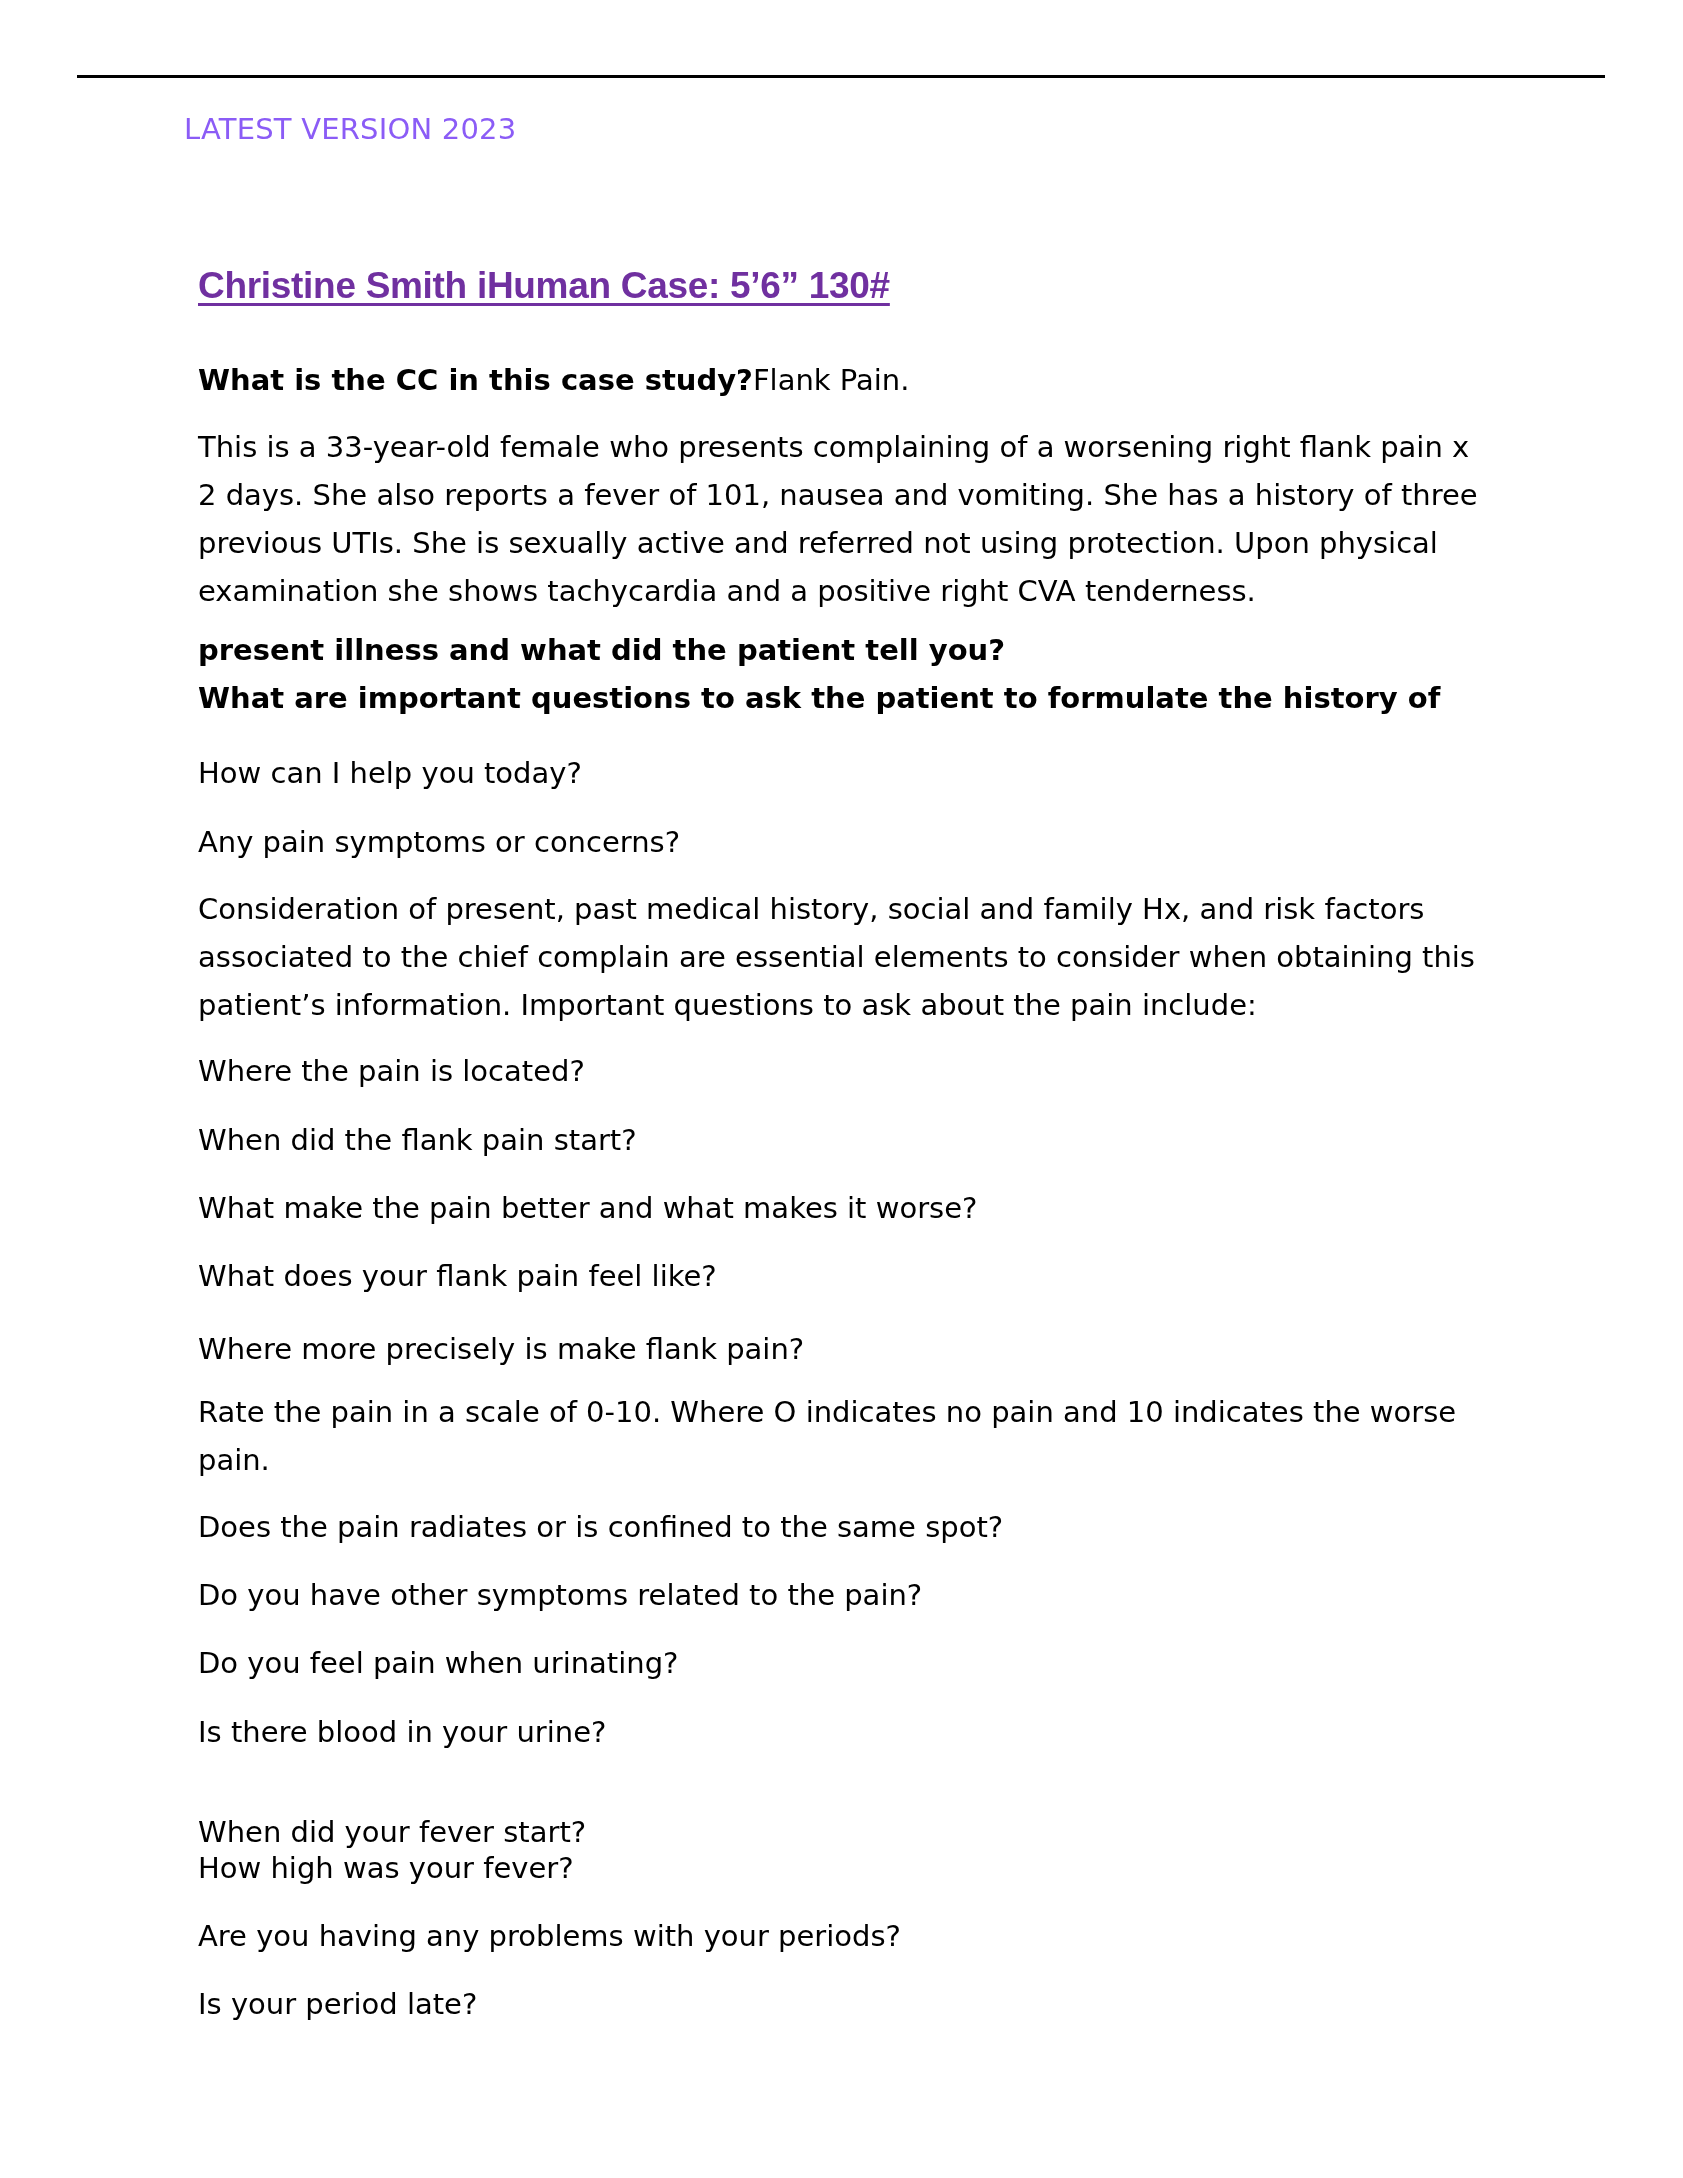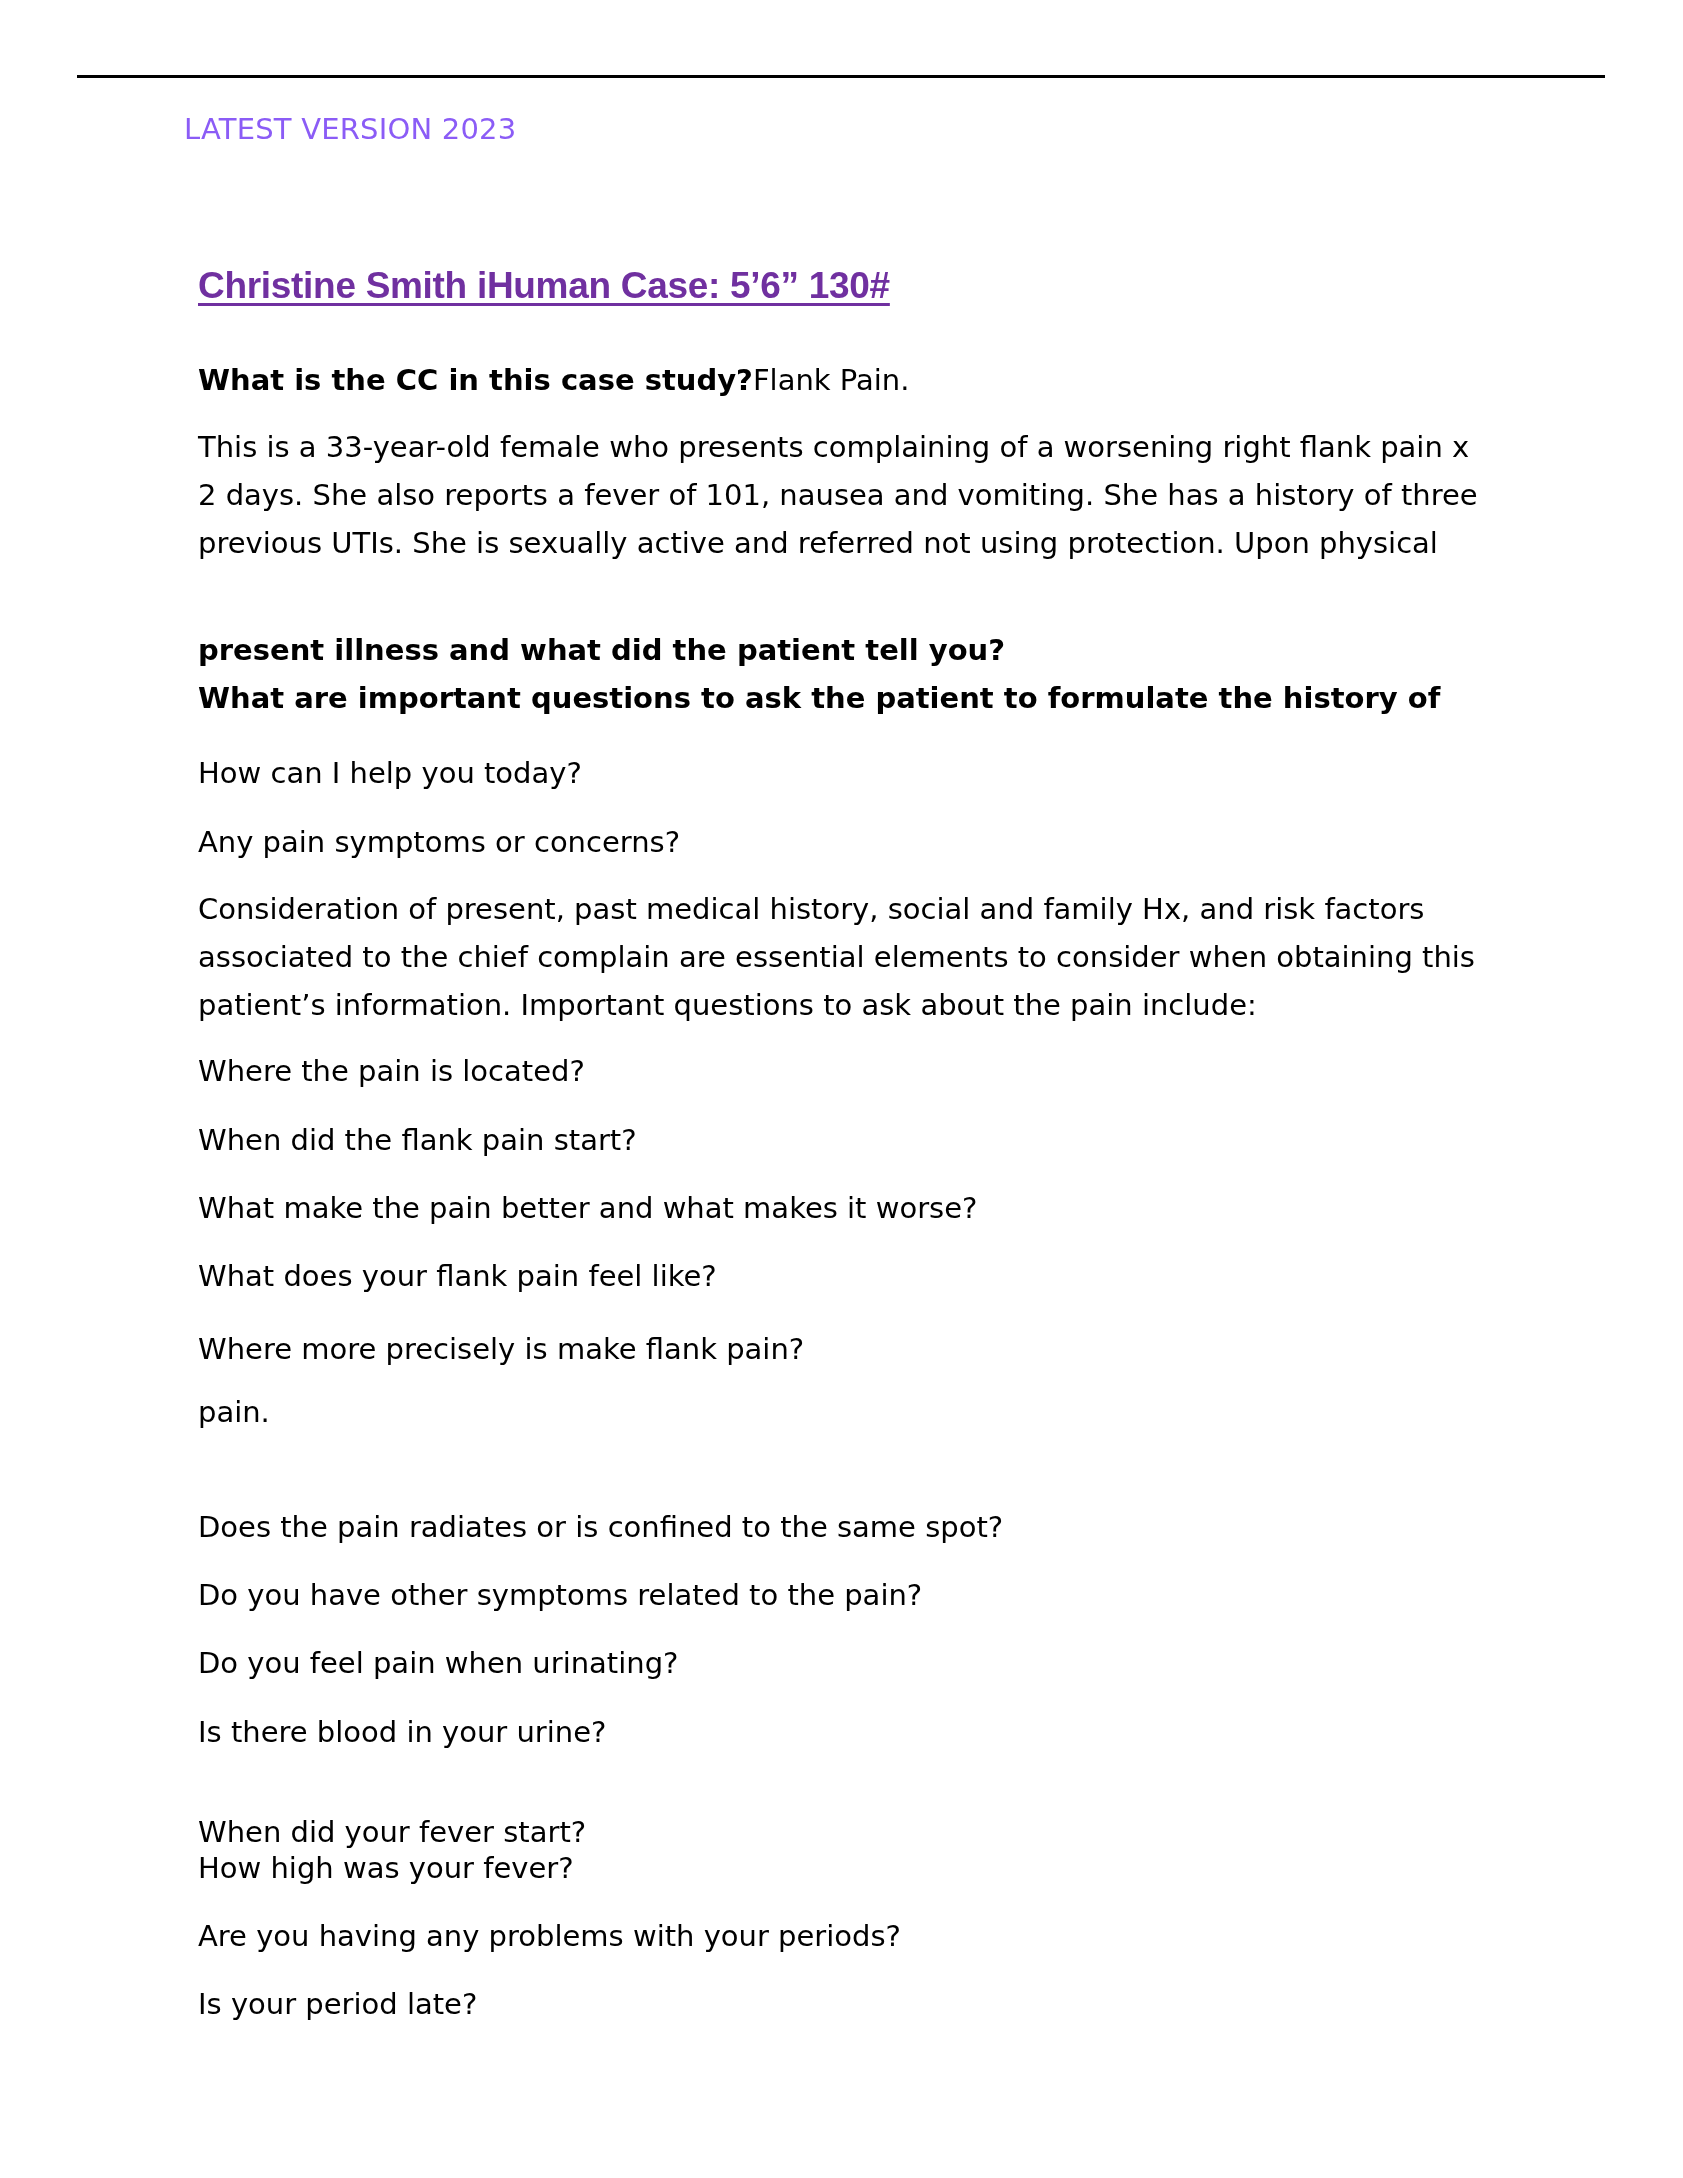--- a/index.html
+++ b/index.html
@@ -107,20 +107,21 @@
   <div class="title">Christine Smith iHuman Case: 5’6” 130#</div>
 
   <div class="line" style="top:356px;">
     <span class="q-bold">What is the CC in this case study?</span><span>Flank Pain.</span>
   </div>
 
   <div class="para" style="top:423px;">
     <span class="pl">This is a 33-year-old female who presents complaining of a worsening right flank pain x</span>
     <span class="pl">2 days. She also reports a fever of 101, nausea and vomiting. She has a history of three</span>
     <span class="pl">previous UTIs. She is sexually active and referred not using protection. Upon physical</span>
+    <span class="pl">examination she shows tachycardia and a positive right CVA tenderness.</span>
   </div>
 
   <div class="bold-heading" style="top:626px;">
     <span class="pl">present illness and what did the patient tell you?</span>
     <span class="pl">What are important questions to ask the patient to formulate the history of</span>
   </div>
 
   <div class="line" style="top:749px;">How can I help you today?</div>
   <div class="line" style="top:818px;">Any pain symptoms or concerns?</div>
 
@@ -130,20 +131,21 @@
     <span class="pl">patient’s information. Important questions to ask about the pain include:</span>
   </div>
 
   <div class="line" style="top:1047px;">Where the pain is located?</div>
   <div class="line" style="top:1116px;">When did the flank pain start?</div>
   <div class="line" style="top:1184px;">What make the pain better and what makes it worse?</div>
   <div class="line" style="top:1252px;">What does your flank pain feel like?</div>
   <div class="line" style="top:1325px;">Where more precisely is make flank pain?</div>
 
   <div class="para" style="top:1388px;">
+    <span class="pl">Rate the pain in a scale of 0-10. Where O indicates no pain and 10 indicates the worse</span>
     <span class="pl">pain.</span>
   </div>
 
   <div class="line" style="top:1503px;">Does the pain radiates or is confined to the same spot?</div>
   <div class="line" style="top:1571px;">Do you have other symptoms related to the pain?</div>
   <div class="line" style="top:1639px;">Do you feel pain when urinating?</div>
   <div class="line" style="top:1708px;">Is there blood in your urine?</div>
   <div class="line" style="top:1776px;margin-top:32px;">When did your fever start?</div>
   <div class="line" style="top:1844px;">How high was your fever?</div>
   <div class="line" style="top:1912px;">Are you having any problems with your periods?</div>

